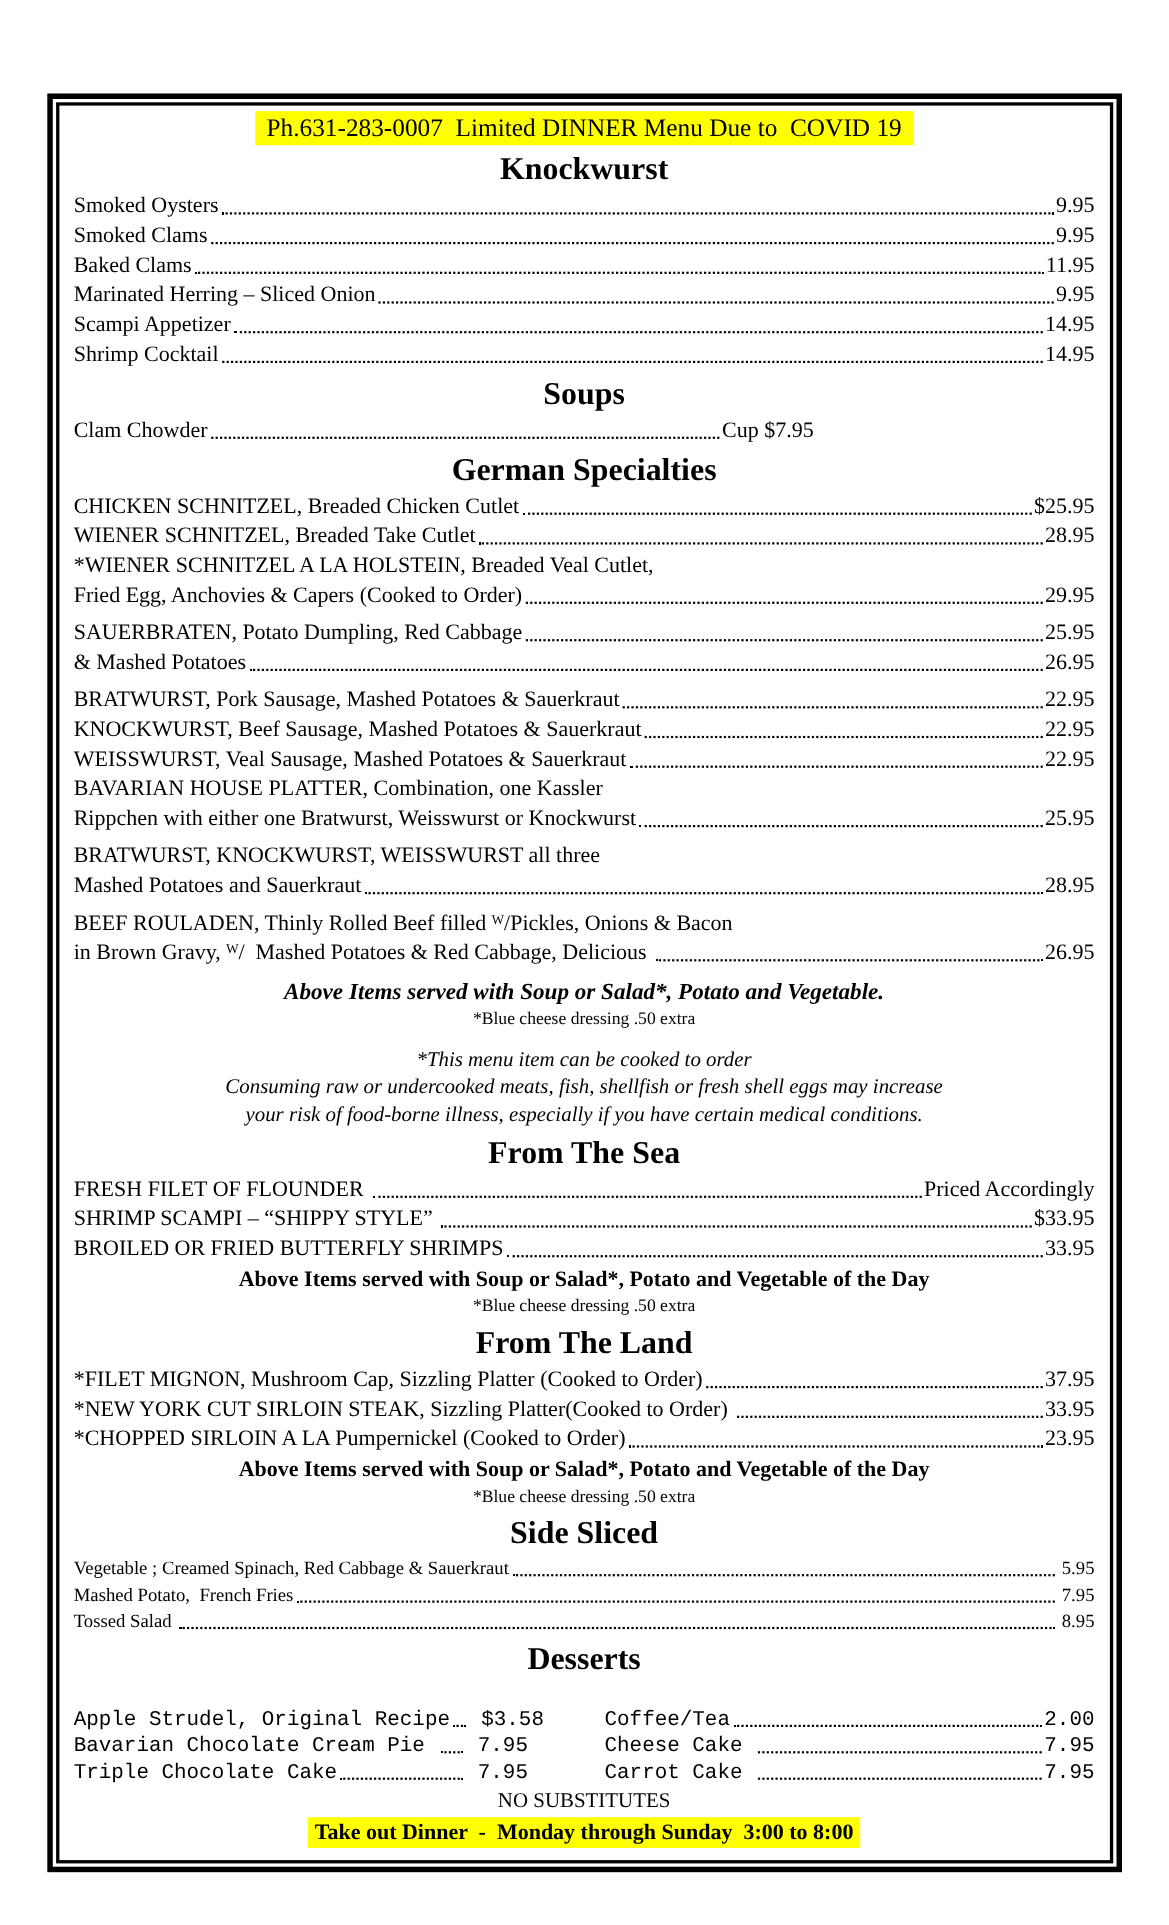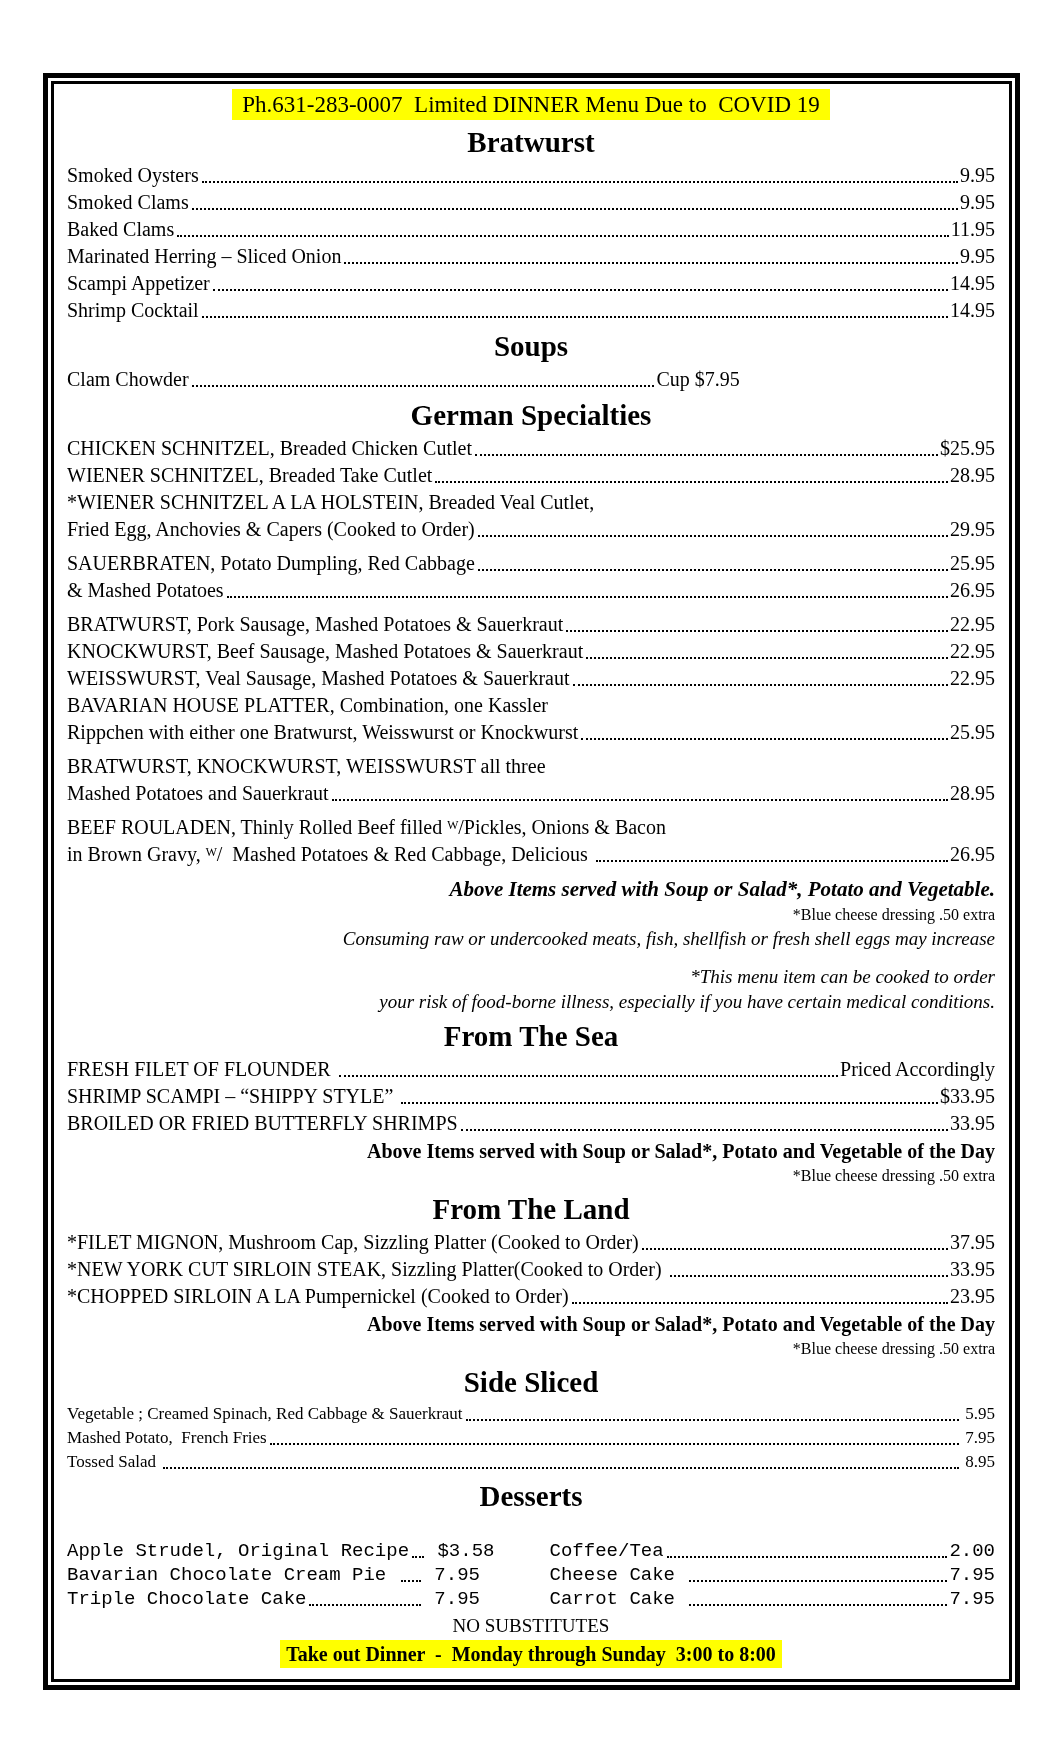--- a/index.html
+++ b/index.html
@@ -5,21 +5,21 @@
   :root { --hl: #FFFF00; --ink: #000; }
   * { margin: 0; padding: 0; box-sizing: border-box; }
   html, body { background: #ffffff; }
   body {
     width: 1063px; height: 1750px;
     font-family: "Liberation Serif", "DejaVu Serif", serif;
     color: var(--ink);
     position: relative;
   }
   .sheet {
-    position: absolute; left: 43px; top: 73px;
+    position: absolute; left: 43px; top: 85px;
     width: 977px; height: 1617px;
     border: 5px solid #000;
     padding: 3px;
     background: #fff;
   }
   .sheet-inner {
     border: 3px solid #000;
     width: 100%; height: 100%;
     padding: 3px 14px 0 13px;
     overflow: hidden;
@@ -45,21 +45,21 @@
     border-bottom: 2px dotted #000;
     margin: 0 2px 6px 3px;
   }
   .small-items .row { font-size: 17px; line-height: 24px; }
   .small-items .leader { margin-bottom: 5px; border-bottom-width: 2px; }
   .dessert-items .row { font-size: 19px; line-height: 24px; }
   .dessert-items .leader { margin-bottom: 5px; }
   .cols { display: flex; justify-content: space-between; font-family: Liberation Mono, monospace; }
   .col-left { width: 44.5%; }
   .col-right { width: 48%; }
-  .note { text-align: right; }
+  .note { text-align: center; }
   .note-bold-italic { font-weight: bold; font-style: italic; font-size: 21px; line-height: 29px; }
   .note-bold { font-weight: bold; font-size: 20px; line-height: 28px; }
   .note-small { font-size: 16px; line-height: 22px; }
   .note-italic { font-style: italic; font-size: 19px; line-height: 25px; }
   .note-gap { margin-top: 13px; }
   .footer { text-align: center; margin-top: 2px; }
   .footer-plain { font-size: 19px; line-height: 26px; }
   .hl-line { margin-top: 1px; }
   .hl {
     display: inline-block; background: var(--hl); font-weight: bold;
@@ -71,21 +71,21 @@
 
 <div class="sheet">
   <div class="sheet-inner">
 
     <div class="banner-wrap">
       <span class="banner">Ph.631-283-0007  Limited DINNER Menu Due to  COVID 19</span>
     </div>
 
     <div id="sections">
         <section class="menu-section">
-          <h2 class="section-heading">Bratwurst</h2>
+          <h2 class="section-heading">Knockwurst</h2>
           <div class="row">
             <span class="nm">Smoked Oysters</span>
             <span class="leader"></span>
             <span class="pr">9.95</span>
           </div>
           <div class="row">
             <span class="nm">Smoked Clams</span>
             <span class="leader"></span>
             <span class="pr">9.95</span>
           </div>
@@ -184,22 +184,22 @@
           <div class="item-group">
             <div class="wrap-line"><span class="nm">BEEF ROULADEN, Thinly Rolled Beef filled ᵂ/Pickles, Onions &amp; Bacon</span></div>
             <div class="row">
               <span class="nm">in Brown Gravy, ᵂ/  Mashed Potatoes &amp; Red Cabbage, Delicious </span>
               <span class="leader"></span>
               <span class="pr">26.95</span>
             </div>
           </div>
           <div class="note note-bold-italic">Above Items served with Soup or Salad*, Potato and Vegetable.</div>
           <div class="note note-small">*Blue cheese dressing .50 extra</div>
+          <div class="note note-italic note-gap">*This menu item can be cooked to order</div>
           <div class="note note-italic">Consuming raw or undercooked meats, fish, shellfish or fresh shell eggs may increase</div>
-          <div class="note note-italic note-gap">*This menu item can be cooked to order</div>
           <div class="note note-italic">your risk of food-borne illness, especially if you have certain medical conditions.</div>
         </section>
         <section class="menu-section">
           <h2 class="section-heading">From The Sea</h2>
           <div class="row">
             <span class="nm">FRESH FILET OF FLOUNDER </span>
             <span class="leader"></span>
             <span class="pr">Priced Accordingly</span>
           </div>
           <div class="row">

